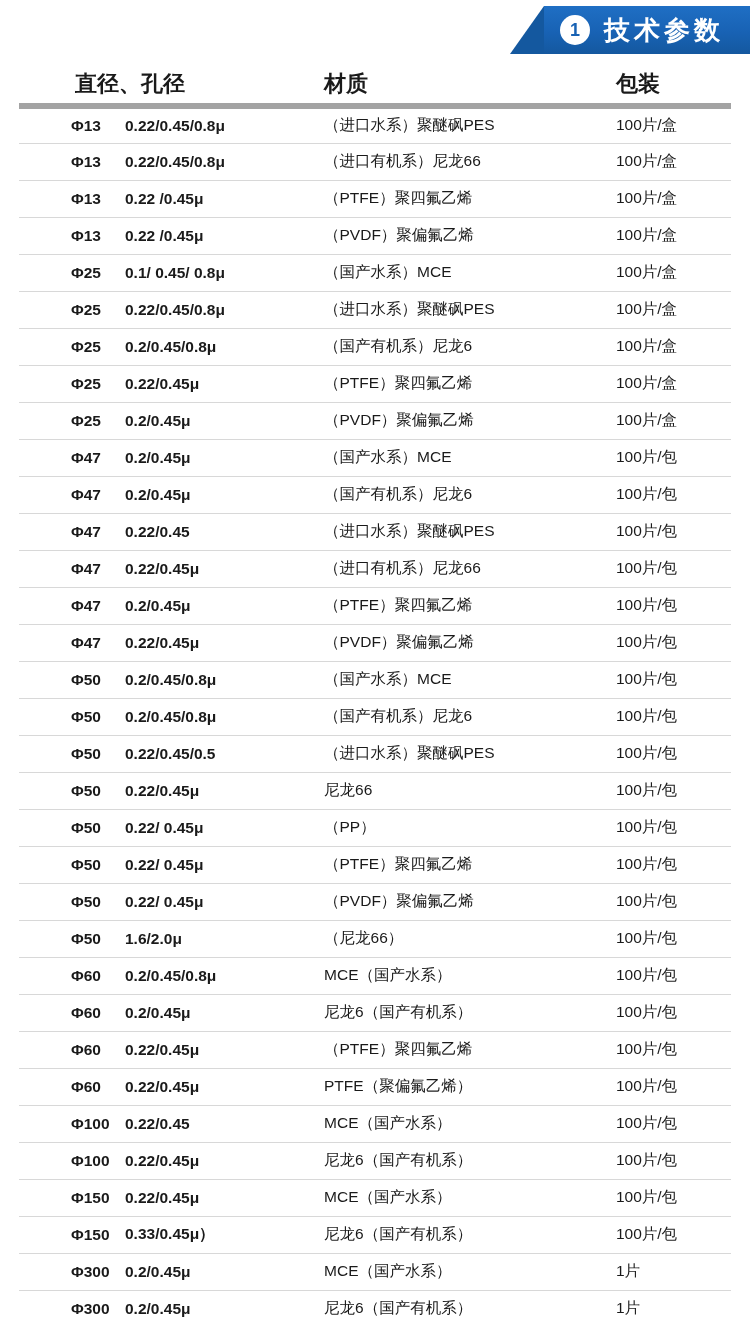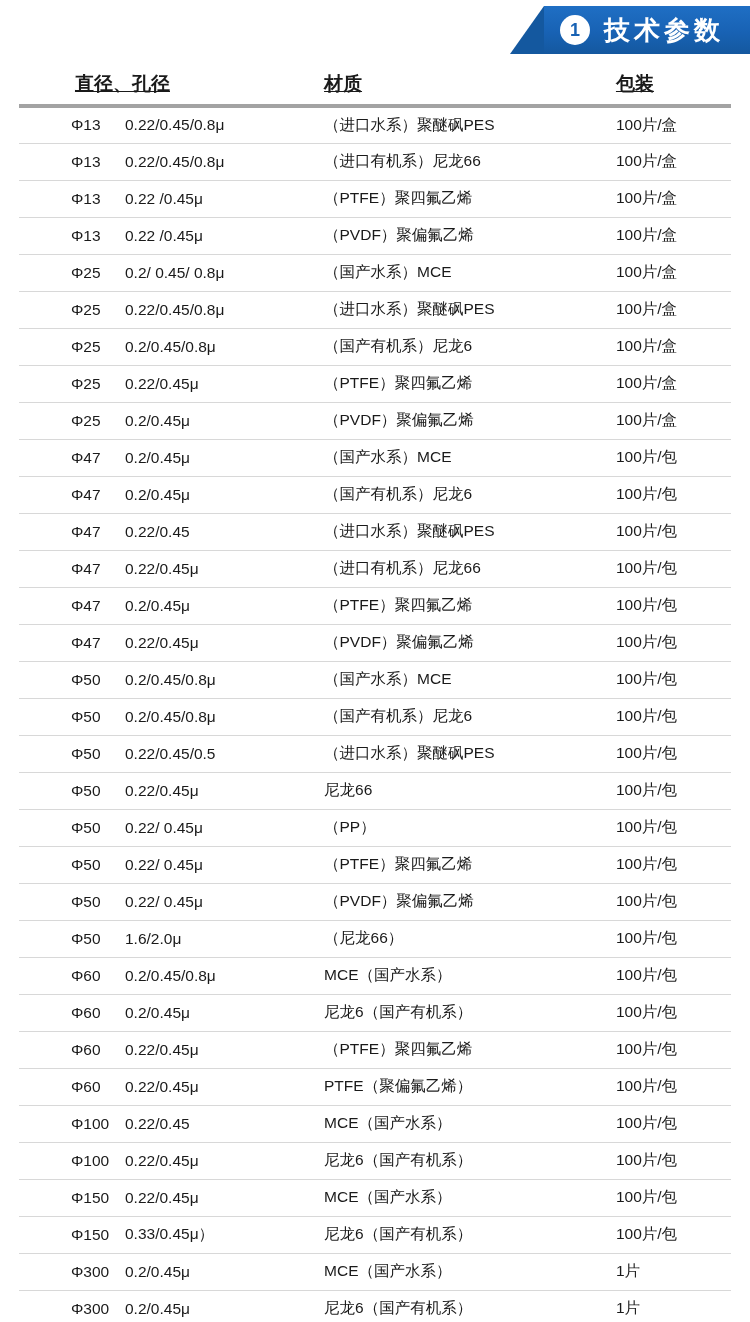--- a/index.html
+++ b/index.html
@@ -83,31 +83,30 @@
     font-size: 15.5px;
     color: #1a1a1a;
     font-weight: normal;
     padding: 0;
     height: 37px;
     vertical-align: middle;
     white-space: nowrap;
   }
   .table thead th {
     font-weight: bold;
-    font-size: 19px;
+    font-size: 22px;
     height: 42px;
-    border-bottom: 4px solid #a3a3a3;
-    text-decoration: underline;
+    border-bottom: 6px solid #a3a3a3;
   }
   .cell-inner {
     display: flex;
     align-items: center;
     height: 100%;
   }
-  .pad1 { padding-left: 52px; }
+  .pad1 { padding-left: 52px; font-weight: bold; }
   .pad1h { padding-left: 56px; }
   .pad2 { padding-left: 6px; }
   .pad3 { padding-left: 6px; }
 
   .dim {
     display: inline-block;
     min-width: 54px;
   }
   .pore {
     display: inline-block;
@@ -198,21 +197,21 @@
             <div class="cell-inner pad2">（PVDF）聚偏氟乙烯</div>
           </td>
           <td>
             <div class="cell-inner pad3">100片/盒</div>
           </td>
         </tr>
         <tr>
           <td>
             <div class="cell-inner pad1">
               <span class="dim">Φ25</span>
-              <span class="pore">0.2/ 0.45/ 0.8μ</span>
+              <span class="pore">0.1/ 0.45/ 0.8μ</span>
             </div>
           </td>
           <td>
             <div class="cell-inner pad2">（国产水系）MCE</div>
           </td>
           <td>
             <div class="cell-inner pad3">100片/盒</div>
           </td>
         </tr>
         <tr>

